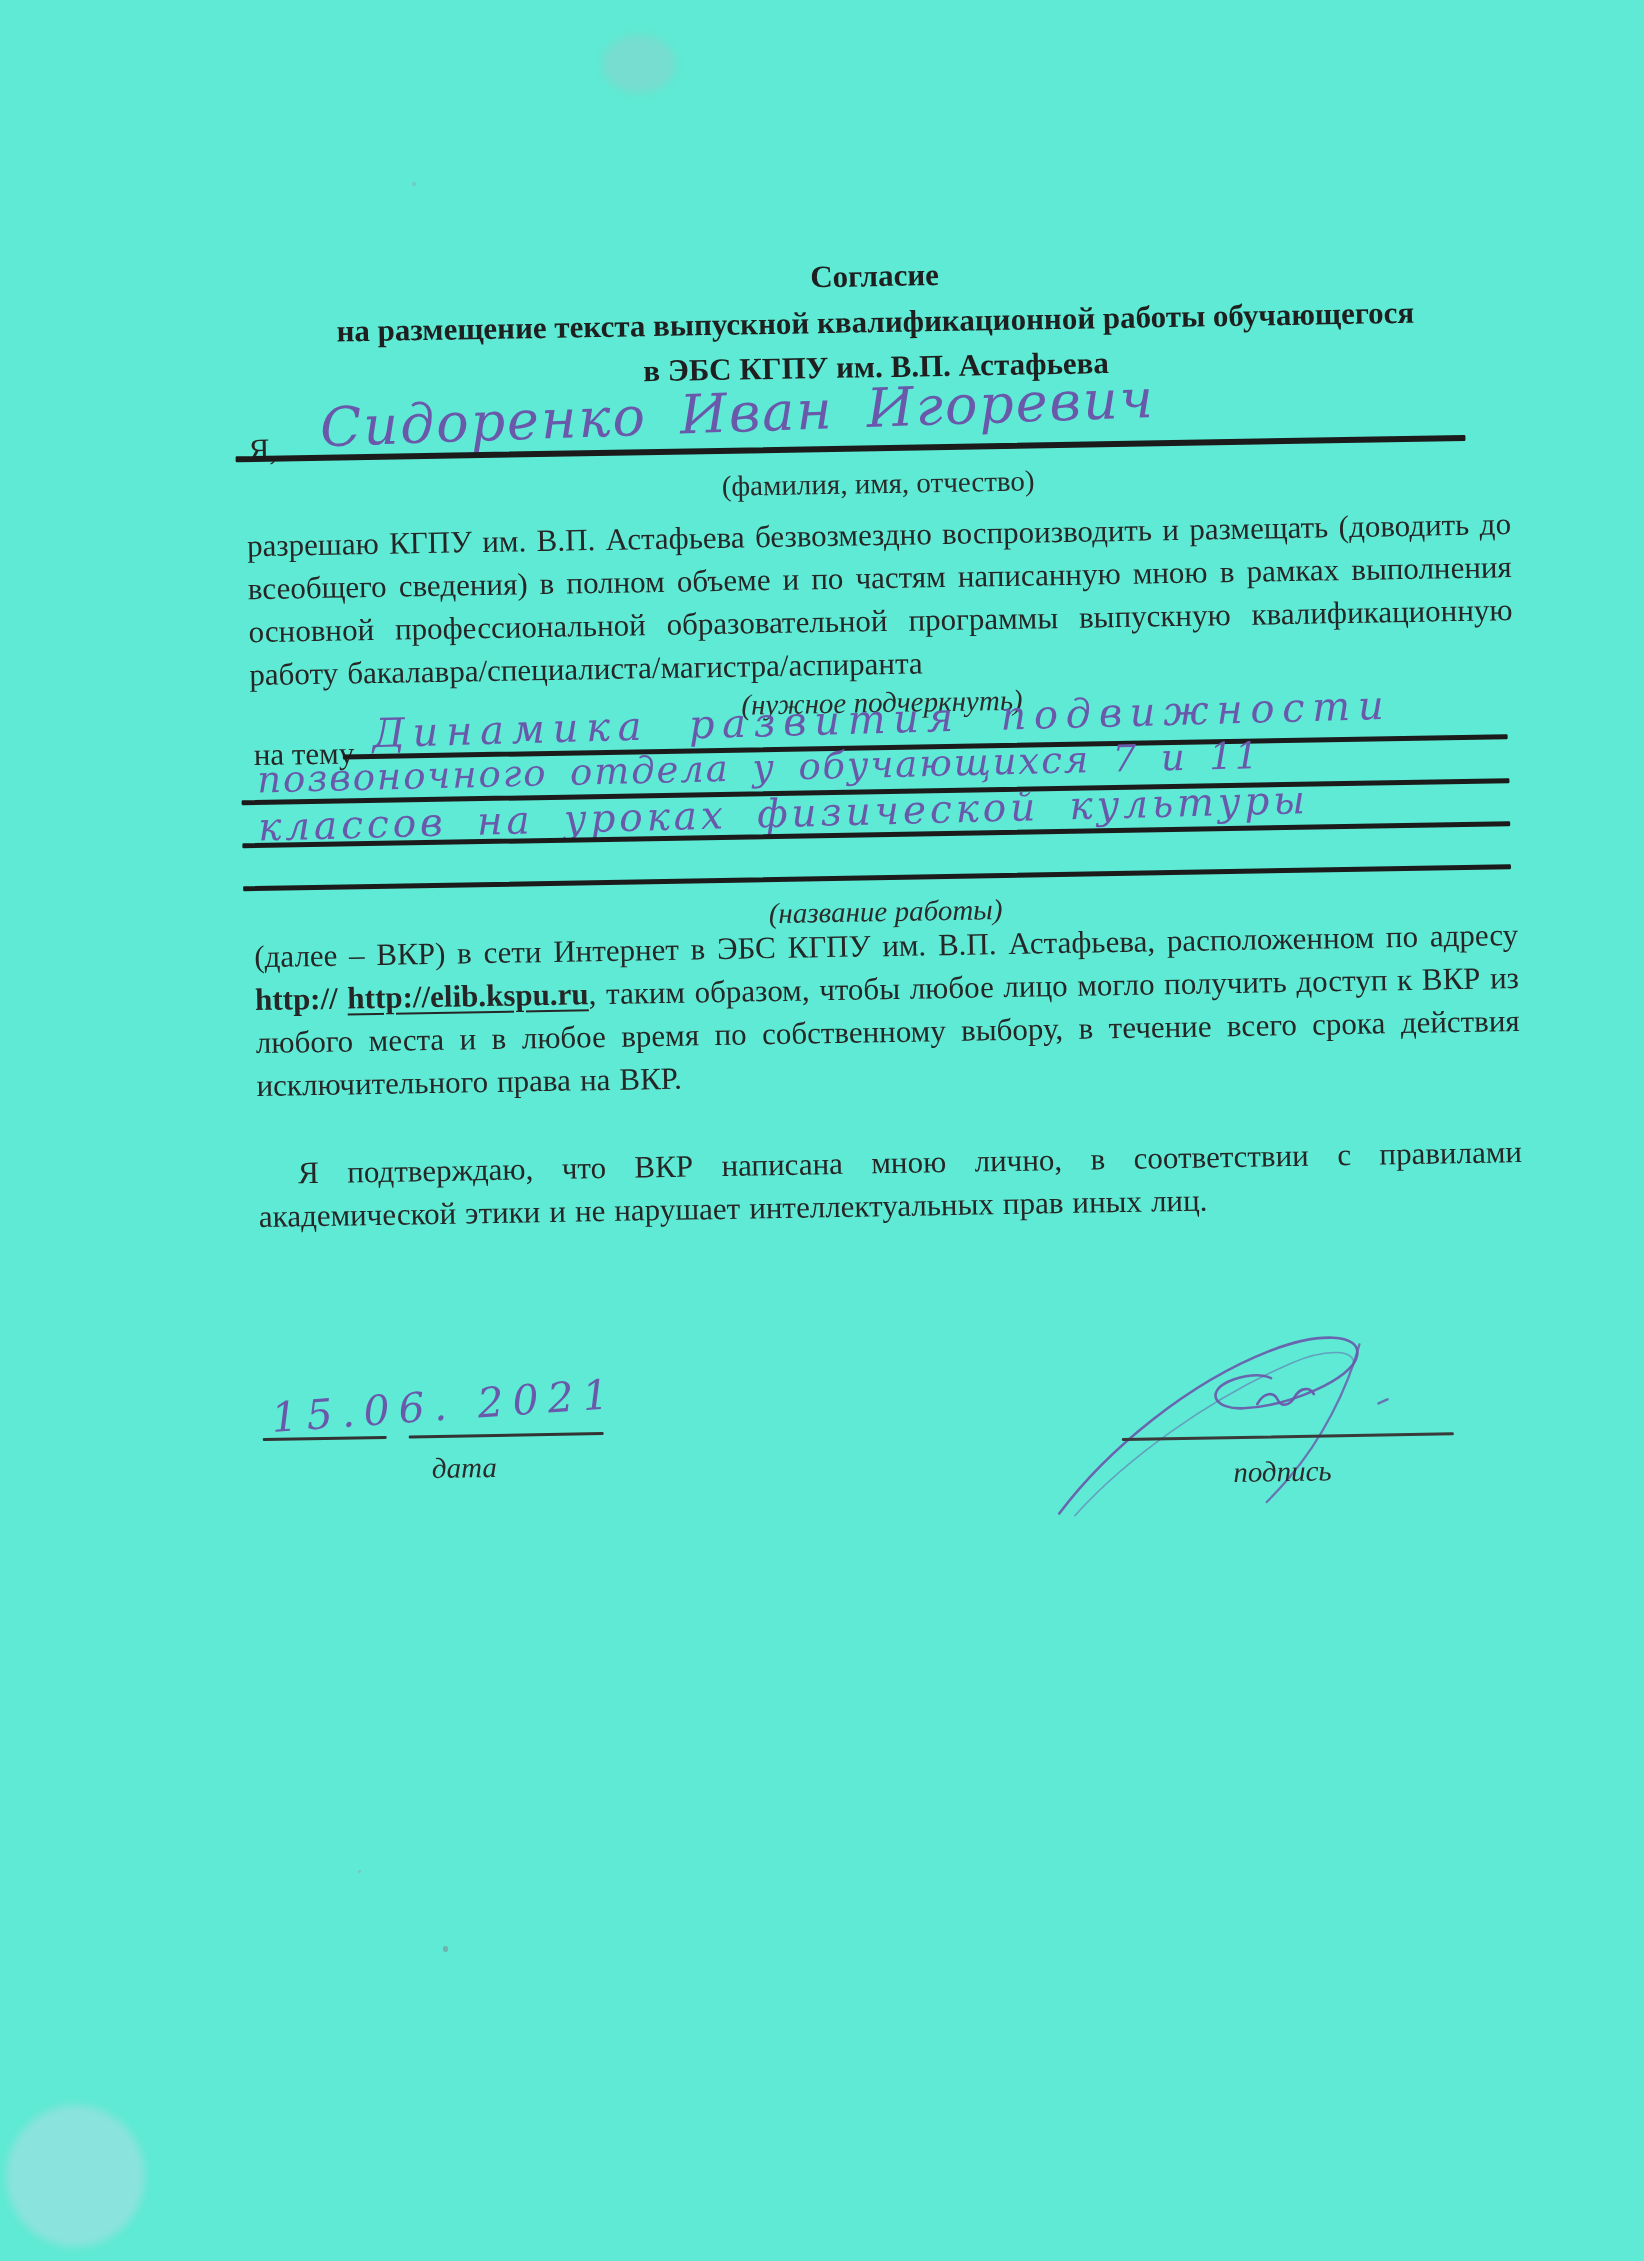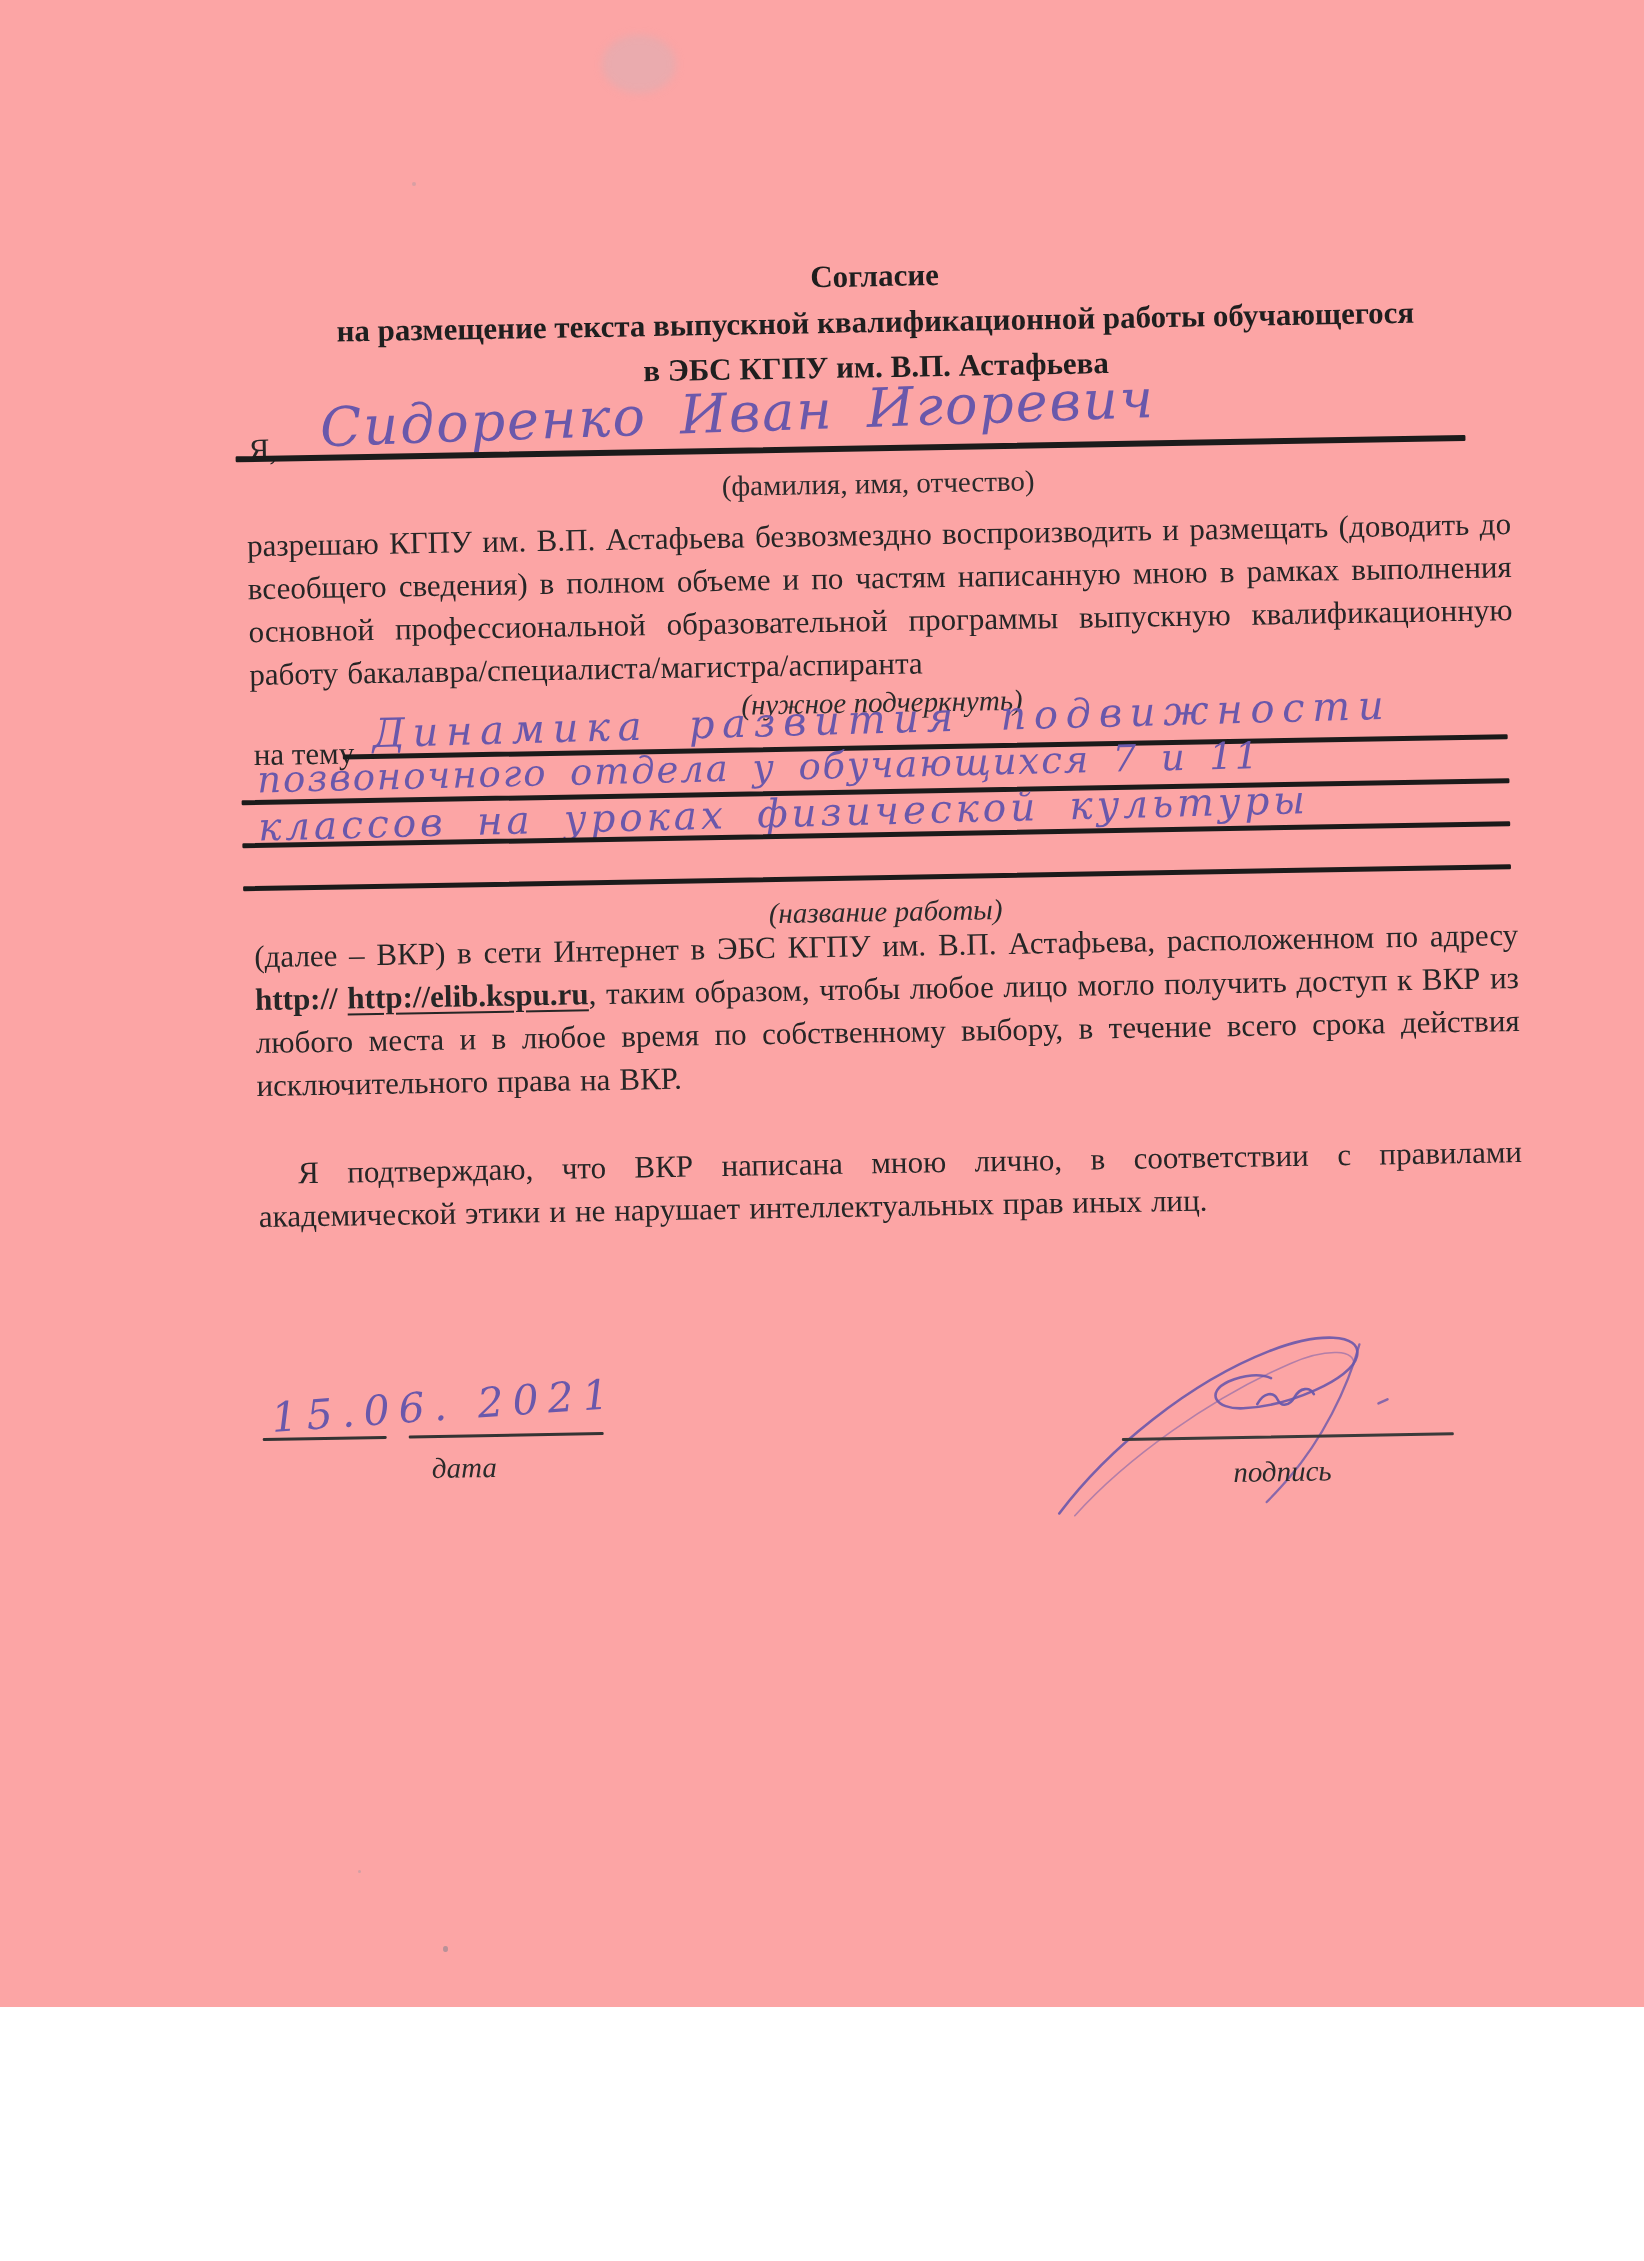--- a/index.html
+++ b/index.html
@@ -1,19 +1,19 @@
 <!DOCTYPE html>
 <html lang="ru" style="--ink: #6a58ab;font-size:10.3px"><head>
 <meta charset="utf-8">
 <title>Согласие — сканированный документ</title>
 <style>
   html,body{margin:0;padding:0;background:#ffffff;}
   .page{
-    position:relative; width:1644px; height:2007px;
-    background:#fca5a5; overflow:hidden;
+    position:relative; width:1644px; height:2261px;
+    background:#5eead4; overflow:hidden;
     font-family:"Liberation Serif", serif; color:#262626;
   }
   .paper{
     position:absolute; left:0; top:0; width:1644px; height:2261px;
     transform:rotate(-1deg); transform-origin:258px 709px;
   }
   .abs{position:absolute;}
   .col{left:250px; width:1264px;}
   .t{font-size:31px; line-height:43px;}
   .bold{font-weight:bold; color:#1f1f1f;}

